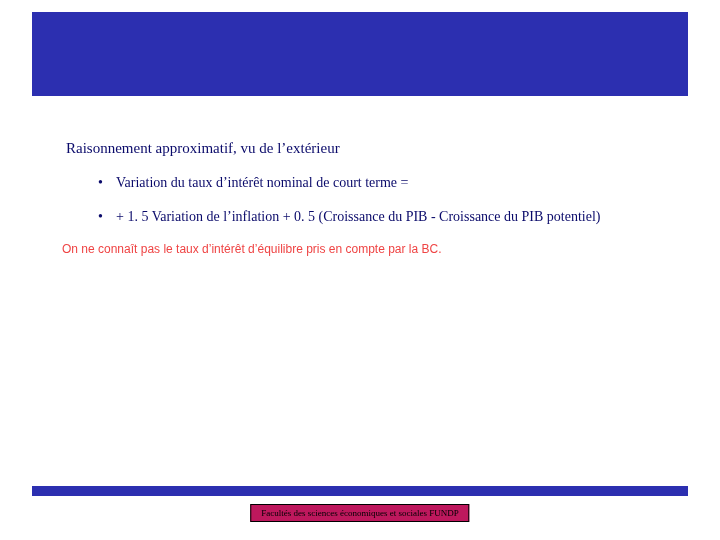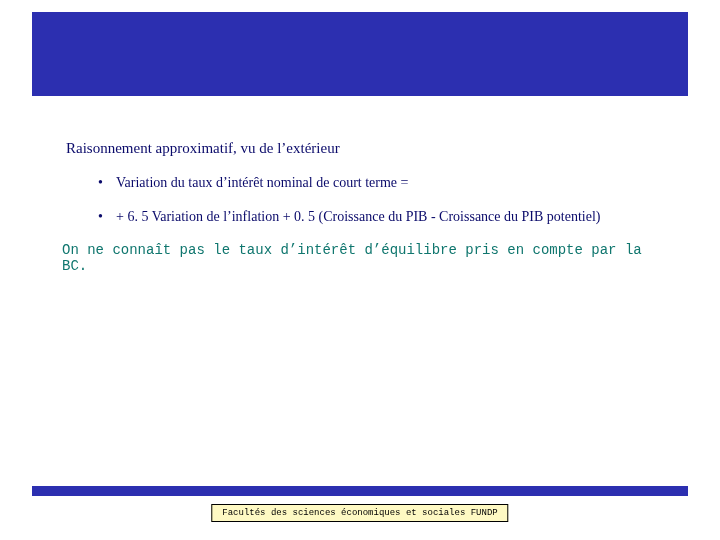--- a/index.html
+++ b/index.html
@@ -55,59 +55,59 @@
   }
   ul.bullets li::before {
     content: "•";
     position: absolute;
     left: -18px;
     top: 0;
     color: #0a0a6a;
     font-size: 14px;
   }
   .note {
-    font-family: Liberation Mono, monospace;
-    font-size: 14px;
-    color: #0f766e;
+    font-family: Liberation Sans, sans-serif;
+    font-size: 12px;
+    color: #ef4444;
     margin: 10px 0 0 -4px;
   }
   .footer-line {
     position: absolute;
     left: 32px;
     bottom: 44px;
     width: 656px;
     height: 10px;
     background: #2c2fb0;
   }
   .footer-box {
     position: absolute;
     left: 50%;
     transform: translateX(-50%);
     bottom: 18px;
     border: 1px solid #000000;
     padding: 3px 10px;
-    font-family: Liberation Mono, monospace;
+    font-family: Liberation Serif, serif;
     font-size: 9px;
     color: #000000;
-    background: #fef9c3;
+    background: #be185d;
     white-space: nowrap;
   }
 </style>
 </head>
 <body>
 
 <div class="slide">
 
   <div class="header-bar"></div>
 
   <div class="content">
     <p class="subtitle">Raisonnement approximatif, vu de l’extérieur</p>
     <ul class="bullets">
       <li>Variation du taux d’intérêt nominal de court terme =</li>
-      <li>+ 6. 5 Variation de l’inflation + 0. 5 (Croissance du PIB - Croissance du PIB potentiel)</li>
+      <li>+ 1. 5 Variation de l’inflation + 0. 5 (Croissance du PIB - Croissance du PIB potentiel)</li>
     </ul>
     <p class="note">On ne connaît pas le taux d’intérêt d’équilibre pris en compte par la BC.</p>
   </div>
 
   <div class="footer-line"></div>
   <div class="footer-box">Facultés des sciences économiques et sociales FUNDP</div>
 
 </div>
 
 </body></html>

